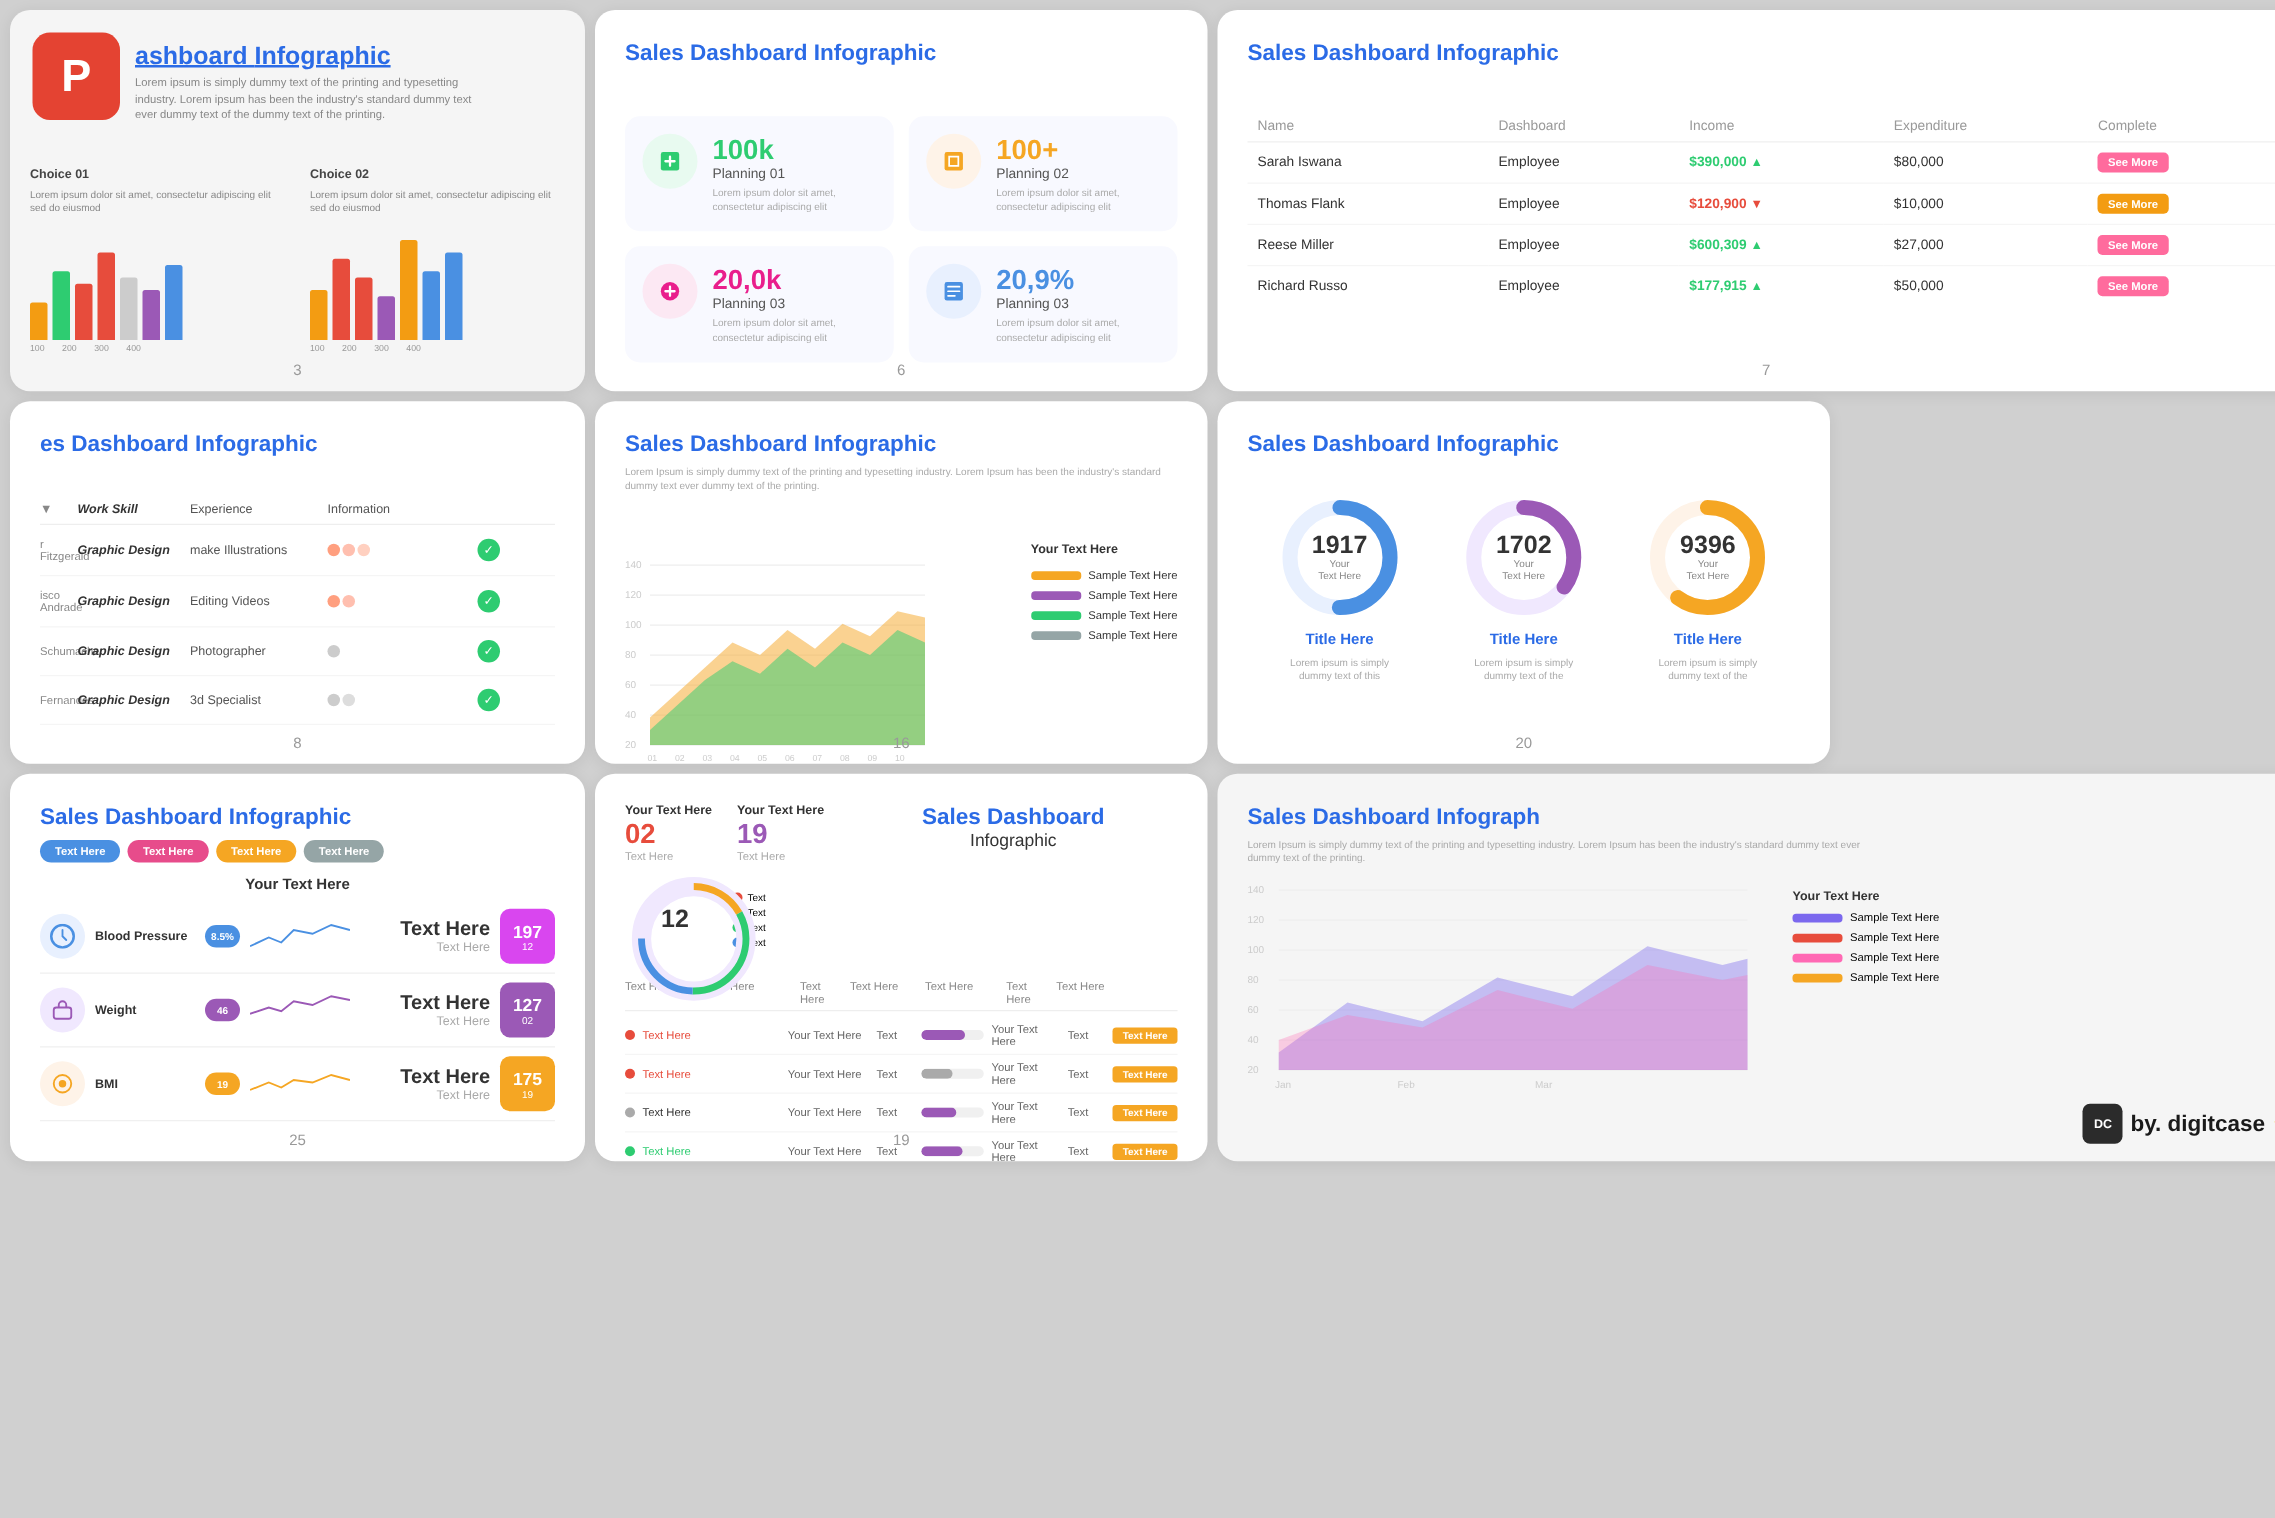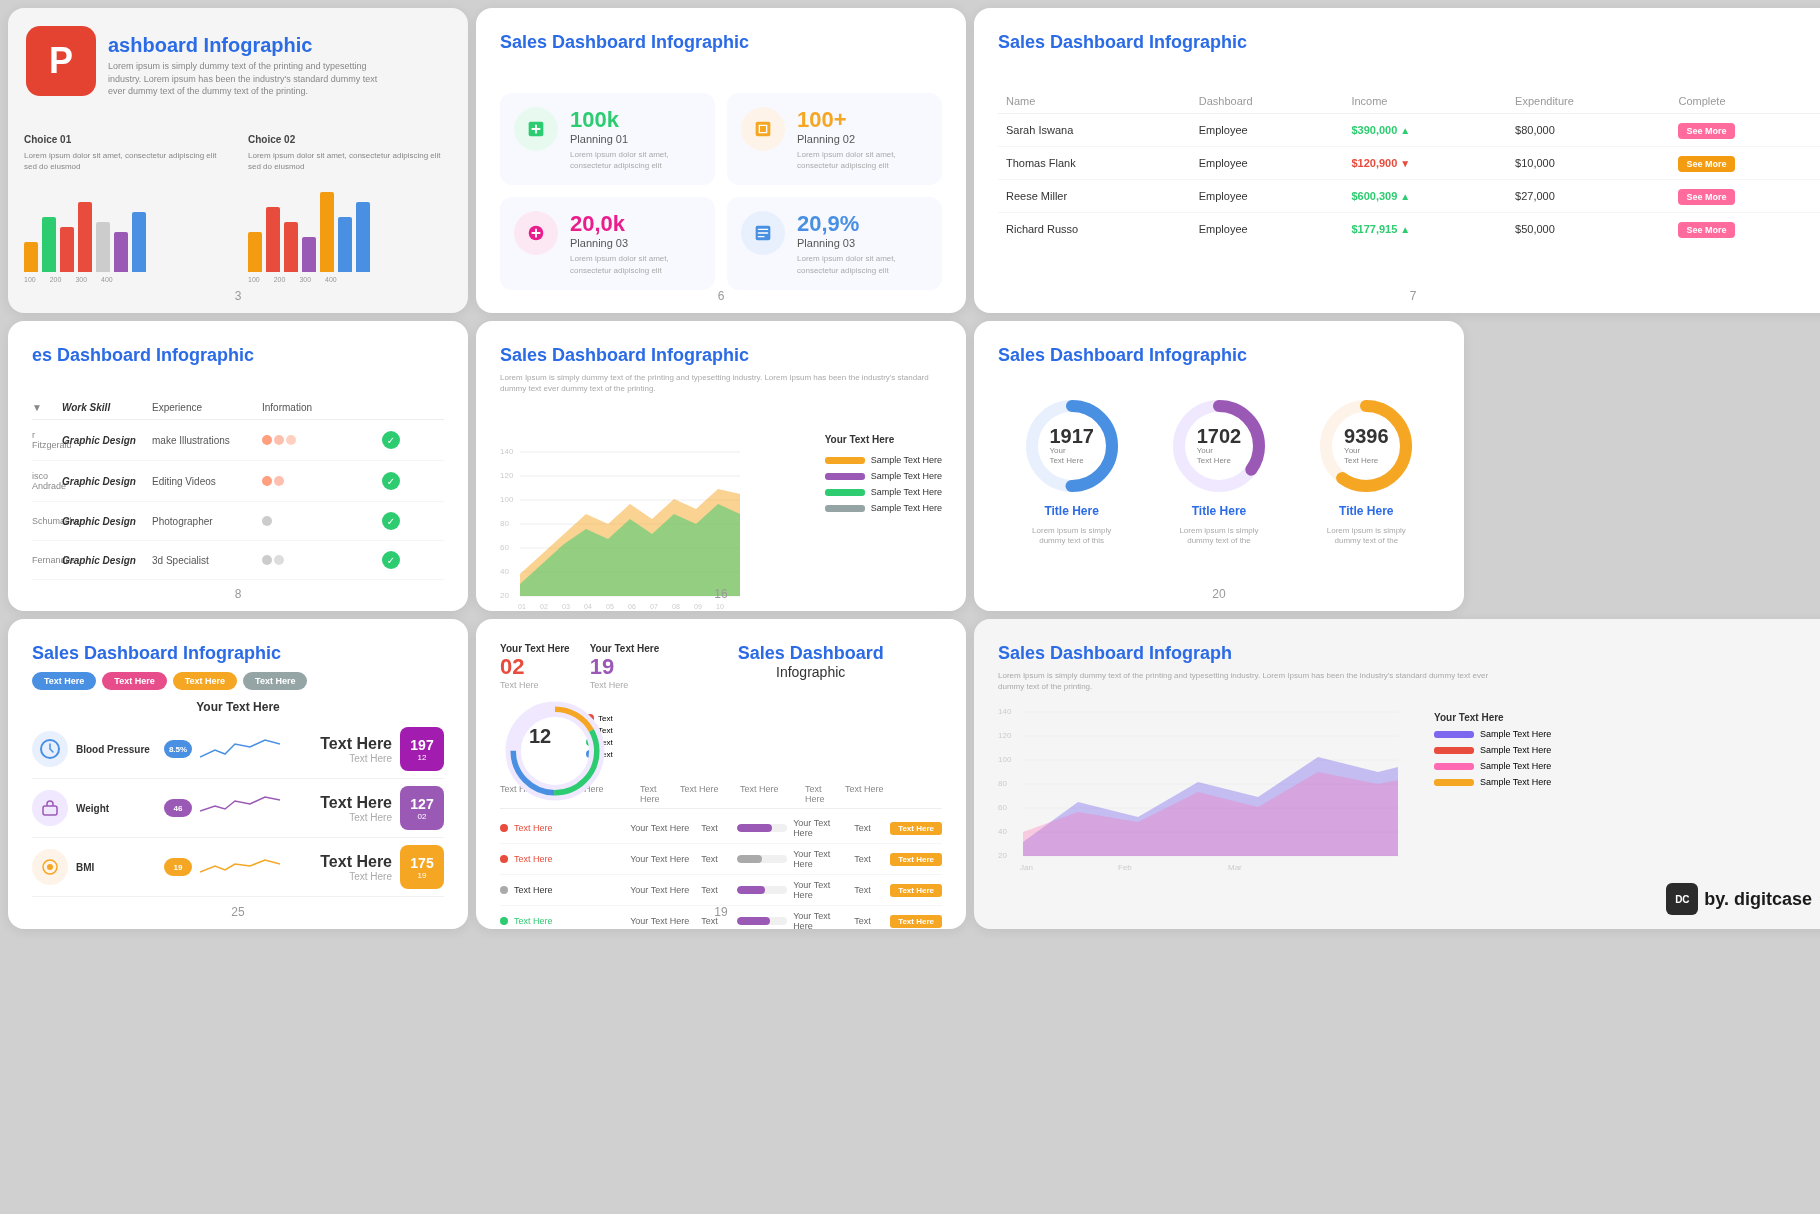--- a/index.html
+++ b/index.html
@@ -74,21 +74,21 @@
     }
 
     .card1-title {
       position: absolute;
       top: 26px;
       left: 100px;
       font-size: 20px;
       font-weight: 400;
       color: #333;
     }
-    .card1-title span { color: #2b6be6; font-weight: 700; }
+    .card1-title span { color: #2b6be6; font-weight: 700; text-decoration: underline; }
 
     .card1-sub {
       position: absolute;
       top: 52px;
       left: 100px;
       font-size: 9px;
       color: #888;
       max-width: 280px;
       line-height: 1.4;
     }
@@ -390,21 +390,21 @@
       font-size: 20px;
       font-weight: 700;
       color: #333;
       line-height: 1;
     }
 
     .donut-sub {
       font-size: 8px;
       color: #888;
       line-height: 1.2;
-      text-align: left;
+      text-align: center;
     }
 
     .donut-title {
       font-size: 12px;
       font-weight: 700;
       color: #2b6be6;
     }
 
     .donut-desc {
       font-size: 8px;
@@ -1040,21 +1040,21 @@
       <div class="health-badge" style="background:#4A90E2;">8.5%</div>
       <div class="sparkline">
         <svg width="80" height="30" viewBox="0 0 80 30">
           <polyline points="0,25 15,18 25,22 35,12 50,15 65,8 80,12" fill="none" stroke="#4A90E2" stroke-width="1.5"></polyline>
         </svg>
       </div>
       <div class="health-vals">
         <div class="health-val-main">Text Here</div>
         <div class="health-val-sub">Text Here</div>
       </div>
-      <div class="health-bar" style="background:#a21caf;">
+      <div class="health-bar" style="background:#d946ef;">
         197<div class="health-bar-sub">12</div>
       </div>
     </div>
 
     <div class="health-row">
       <div class="health-icon-wrap" style="background:#f0e8fe;">
         <svg width="20" height="20" viewBox="0 0 20 20">
           <rect x="3" y="8" width="14" height="9" rx="2" fill="none" stroke="#9b59b6" stroke-width="1.5"></rect>
           <path d="M7 8V6a3 3 0 016 0v2" stroke="#9b59b6" stroke-width="1.5" fill="none"></path>
         </svg>

